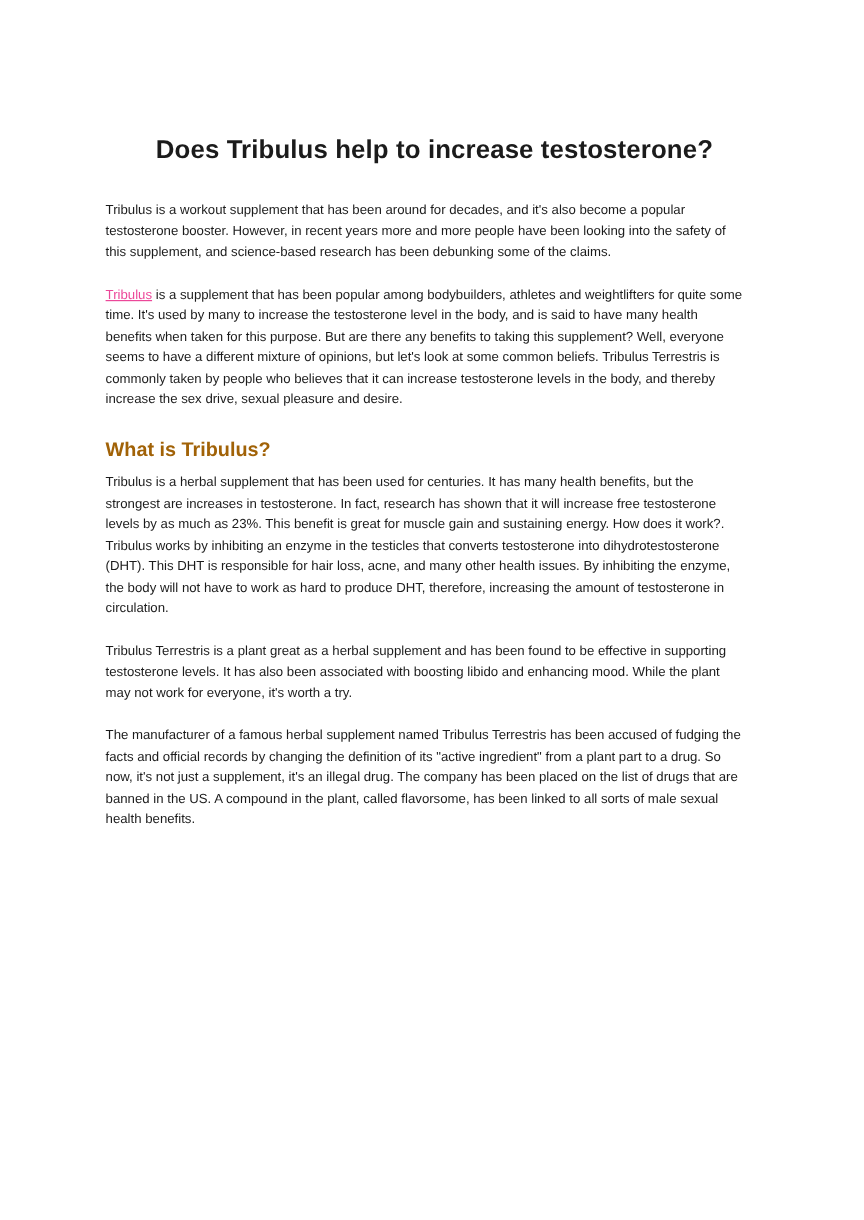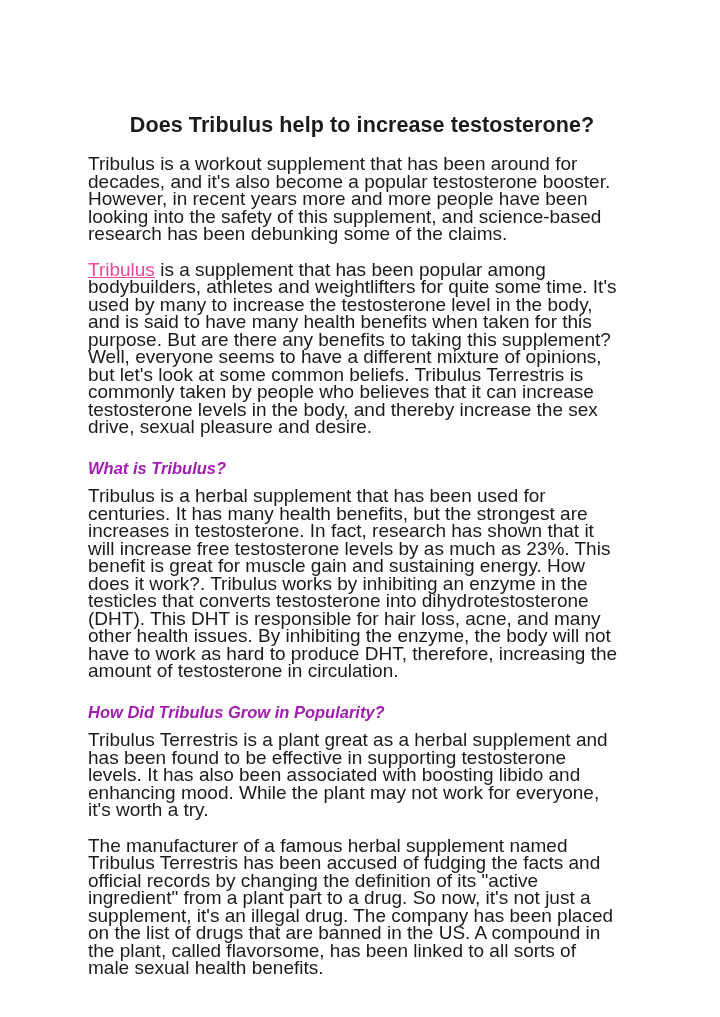--- a/index.html
+++ b/index.html
@@ -19,40 +19,39 @@
     width: 720px;
     height: 1017px;
     background: #ffffff;
     padding: 112px 84px 0 88px;
   }
   .doc-title {
     font-size: 21.5px;
     line-height: 26px;
     font-weight: bold;
     text-align: center;
-    margin: 0 0 17px 0;
+    margin: 0 0 29px 0;
     color: #1b1b1b;
     letter-spacing: 0.1px;
   }
   .doc-body {
     width: 548px;
   }
   p.para {
-    font-size: 19px;
+    font-size: 11px;
     line-height: 17.5px;
     margin: 0 14px 18px 0;
     color: #1b1b1b;
   }
   h3.section-heading {
     font-size: 16.5px;
     line-height: 21px;
     font-weight: bold;
     margin: 22px 0 8.5px 0;
-    color: #a21caf;
-    font-style: italic;
+    color: #a16207;
   }
   a.doc-link {
     color: #ec4899;
     text-decoration: underline;
     cursor: pointer;
   }
 </style>
 </head>
 <body>
 
@@ -63,21 +62,20 @@
   <div class="doc-body">
 
     <p class="para">Tribulus is a workout supplement that has been around for decades, and it's also become a popular testosterone booster. However, in recent years more and more people have been looking into the safety of this supplement, and science-based research has been debunking some of the claims.</p>
 
     <p class="para"><a class="doc-link">Tribulus</a><span> is a supplement that has been popular among bodybuilders, athletes and weightlifters for quite some time. It's used by many to increase the testosterone level in the body, and is said to have many health benefits when taken for this purpose. But are there any benefits to taking this supplement? Well, everyone seems to have a different mixture of opinions, but let's look at some common beliefs. Tribulus Terrestris is commonly taken by people who believes that it can increase testosterone levels in the body, and thereby increase the sex drive, sexual pleasure and desire.</span></p>
 
     <h3 class="section-heading">What is Tribulus?</h3>
 
     <p class="para">Tribulus is a herbal supplement that has been used for centuries. It has many health benefits, but the strongest are increases in testosterone. In fact, research has shown that it will increase free testosterone levels by as much as 23%. This benefit is great for muscle gain and sustaining energy. How does it work?. Tribulus works by inhibiting an enzyme in the testicles that converts testosterone into dihydrotestosterone (DHT). This DHT is responsible for hair loss, acne, and many other health issues. By inhibiting the enzyme, the body will not have to work as hard to produce DHT, therefore, increasing the amount of testosterone in circulation.</p>
 
-    <h3 class="section-heading">How Did Tribulus Grow in Popularity?</h3>
 
     <p class="para">Tribulus Terrestris is a plant great as a herbal supplement and has been found to be effective in supporting testosterone levels. It has also been associated with boosting libido and enhancing mood. While the plant may not work for everyone, it's worth a try.</p>
 
 
     <p class="para">The manufacturer of a famous herbal supplement named Tribulus Terrestris has been accused of fudging the facts and official records by changing the definition of its "active ingredient" from a plant part to a drug. So now, it's not just a supplement, it's an illegal drug. The company has been placed on the list of drugs that are banned in the US. A compound in the plant, called flavorsome, has been linked to all sorts of male sexual health benefits.</p>
 
   </div>
 </div>
 
 </body></html>

